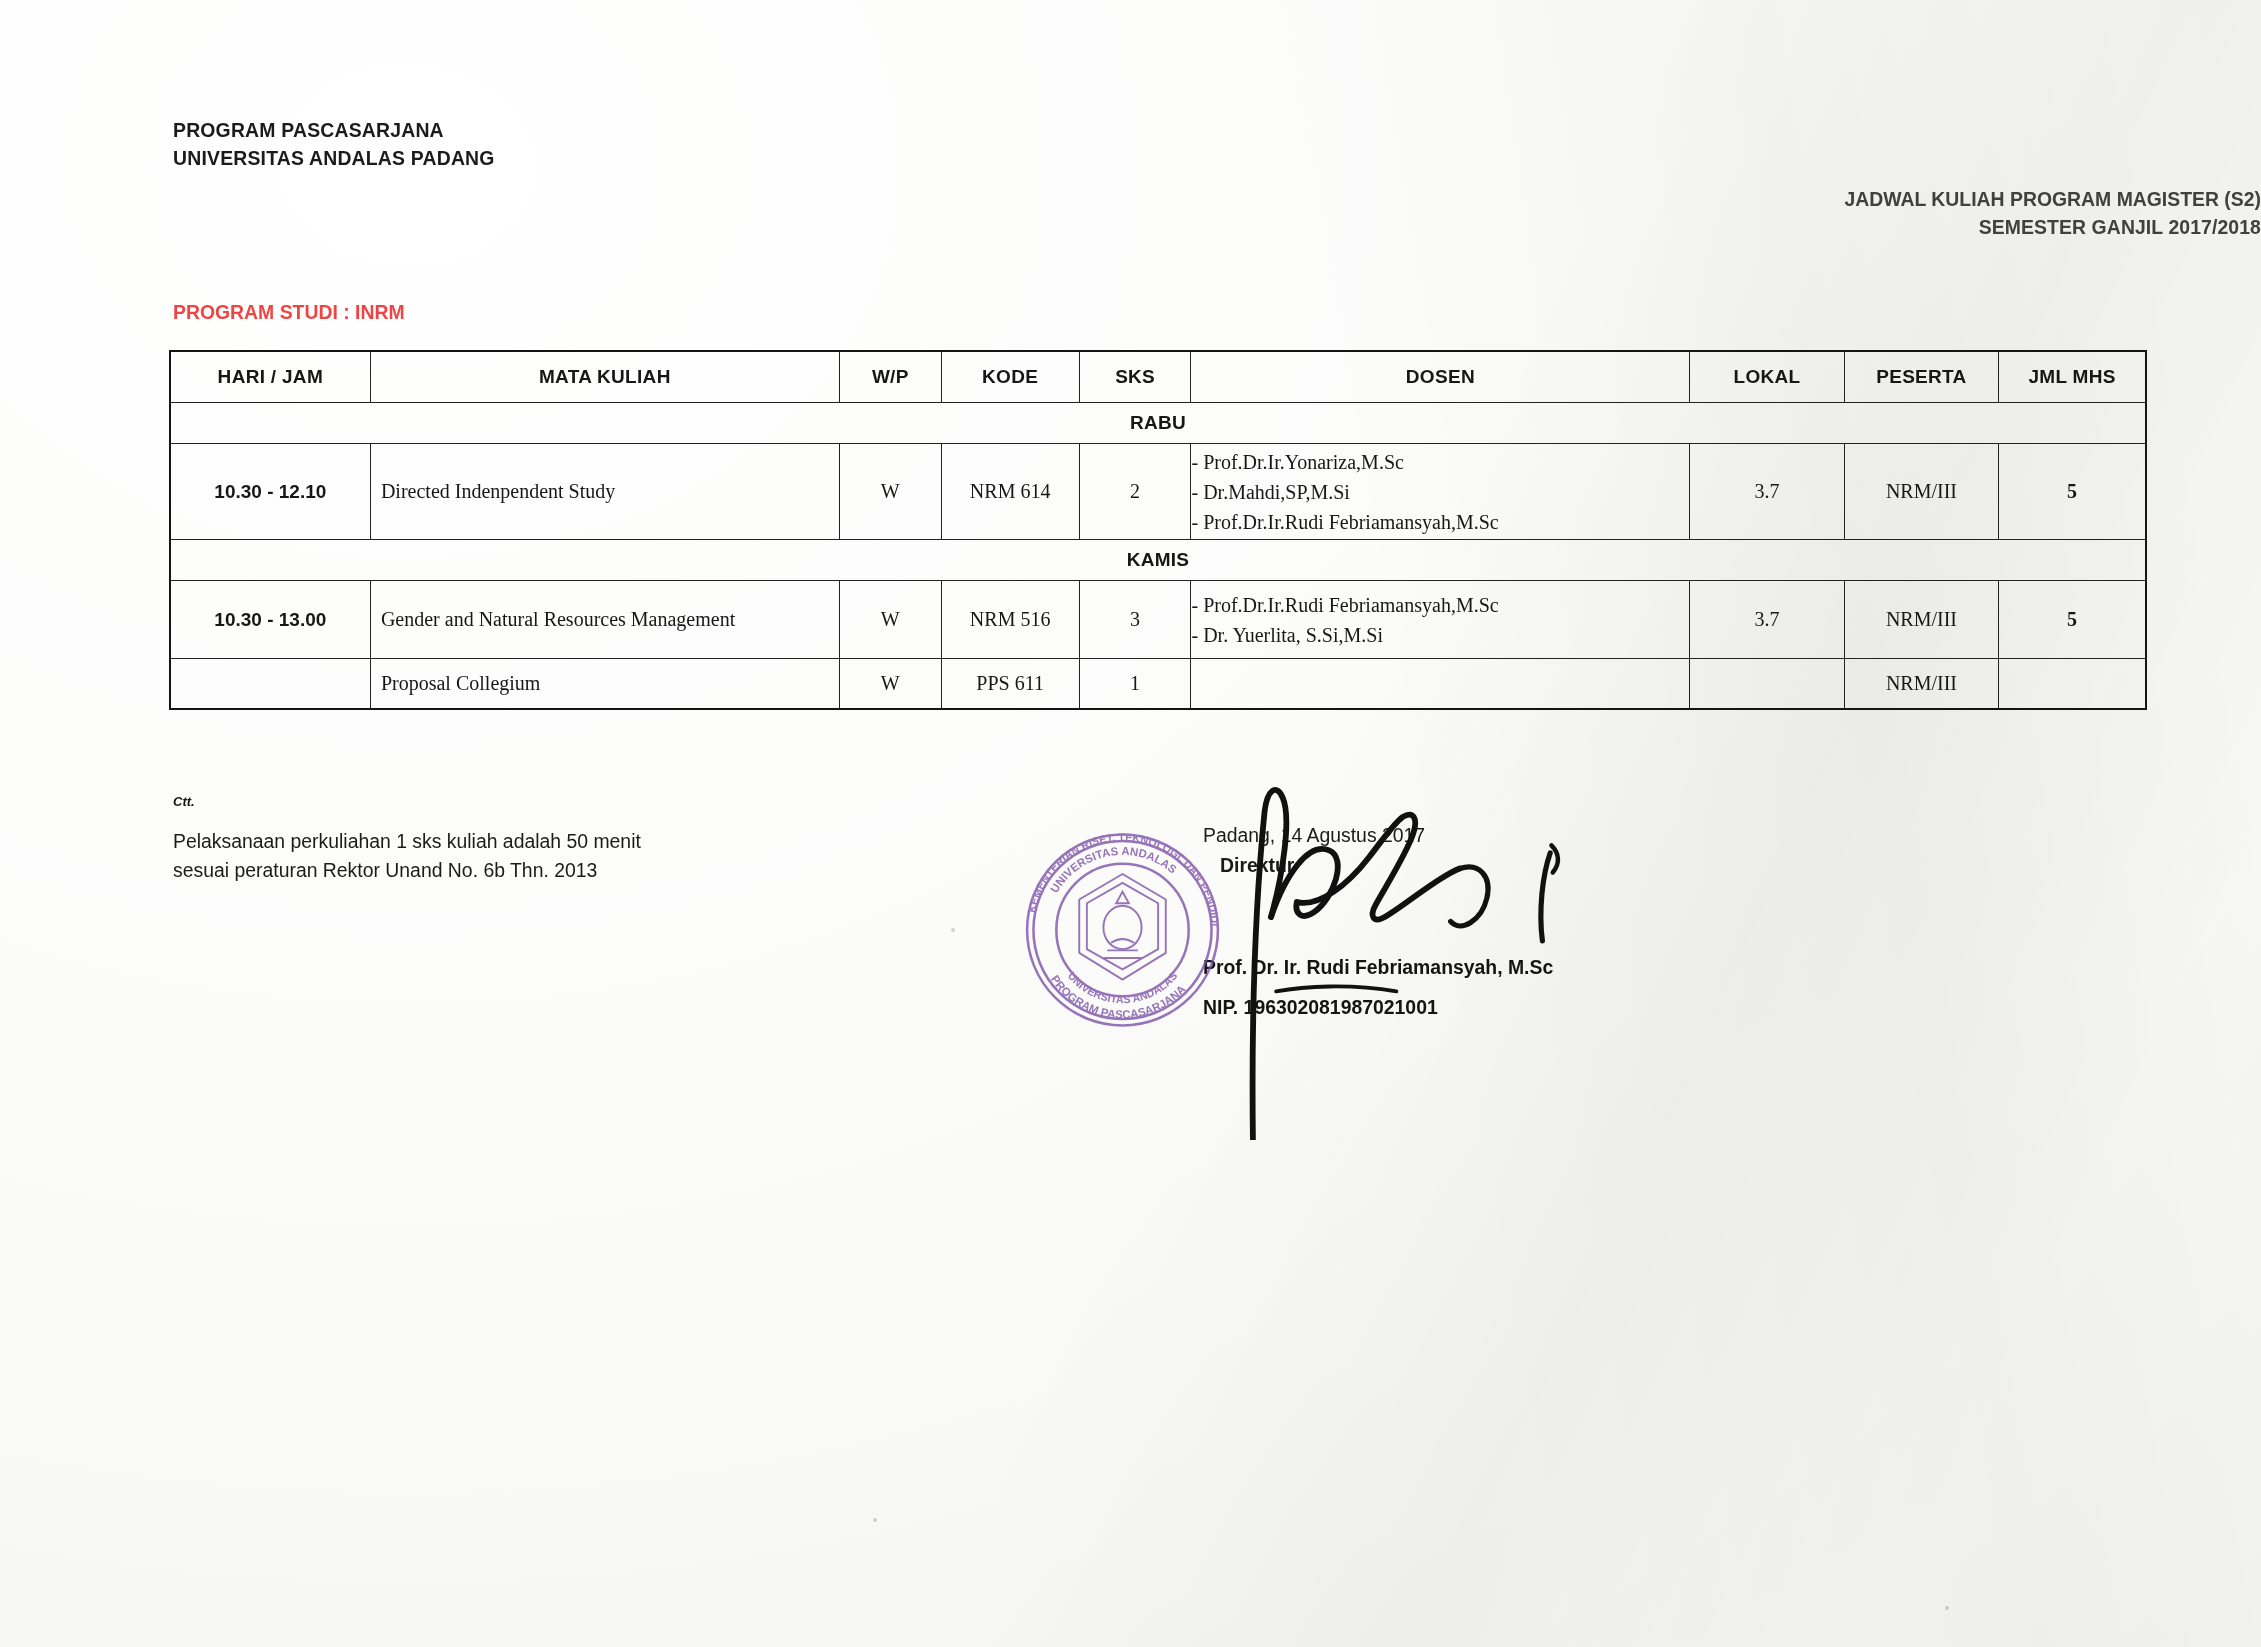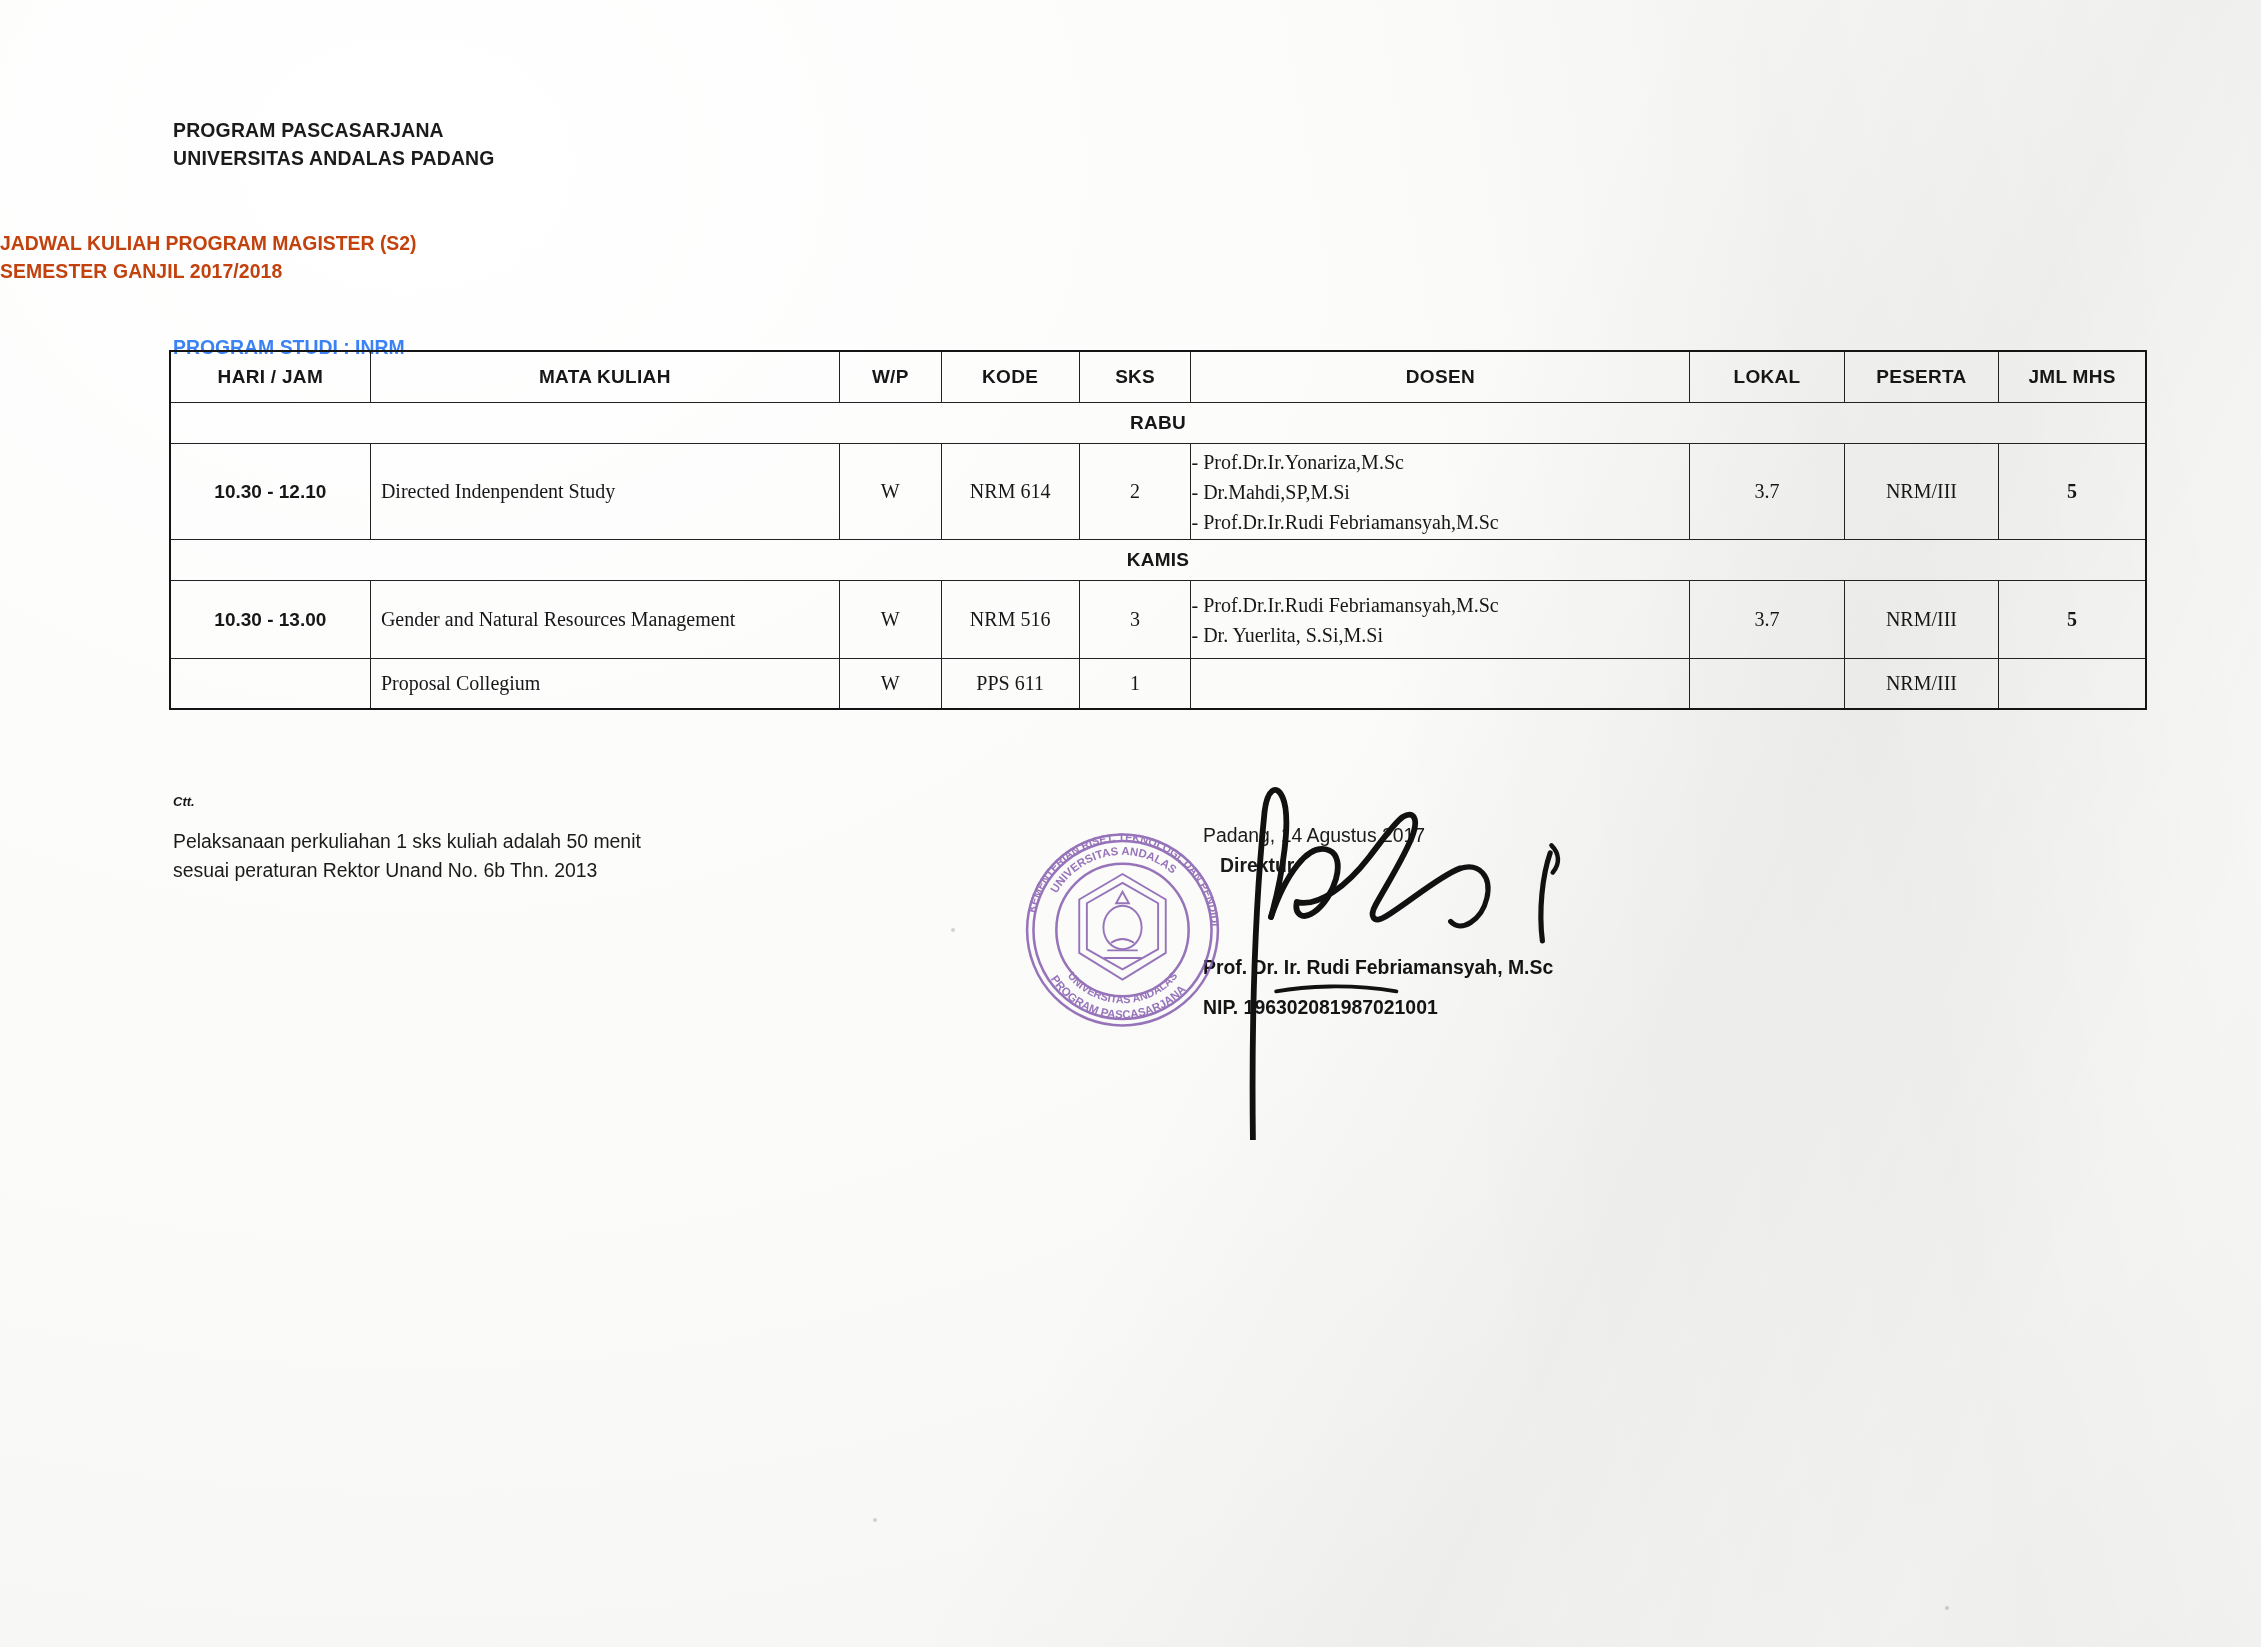--- a/index.html
+++ b/index.html
@@ -46,37 +46,35 @@
     font-size: 19.4px;
     letter-spacing: 0.2px;
     color: #1b1b1b;
     line-height: 1.45;
   }
   .title-block {
     position: absolute;
     left: 0;
     top: 169px;
     width: 2261px;
-    text-align: left;
-    font-weight: bold;
-    font-size: 19.4px;
-    color: #c2410c;
+    text-align: right;
+    font-weight: bold;
+    font-size: 19.4px;
+    color: #404040;
     line-height: 1.45;
-    margin-top: 44px;
   }
   .title-block .line2 { letter-spacing: 0.1px; }
 
   .prodi {
     position: absolute;
     left: 173px;
     top: 285px;
     font-weight: bold;
     font-size: 19.4px;
-    color: #3b82f6;
-    margin-top: 35px;
+    color: #ef4444;
   }
 
   
   .tbl-wrap {
     position: absolute;
     left: 169px;
     top: 334px;
     width: 1978px;
     border-radius: 15px;
   }

